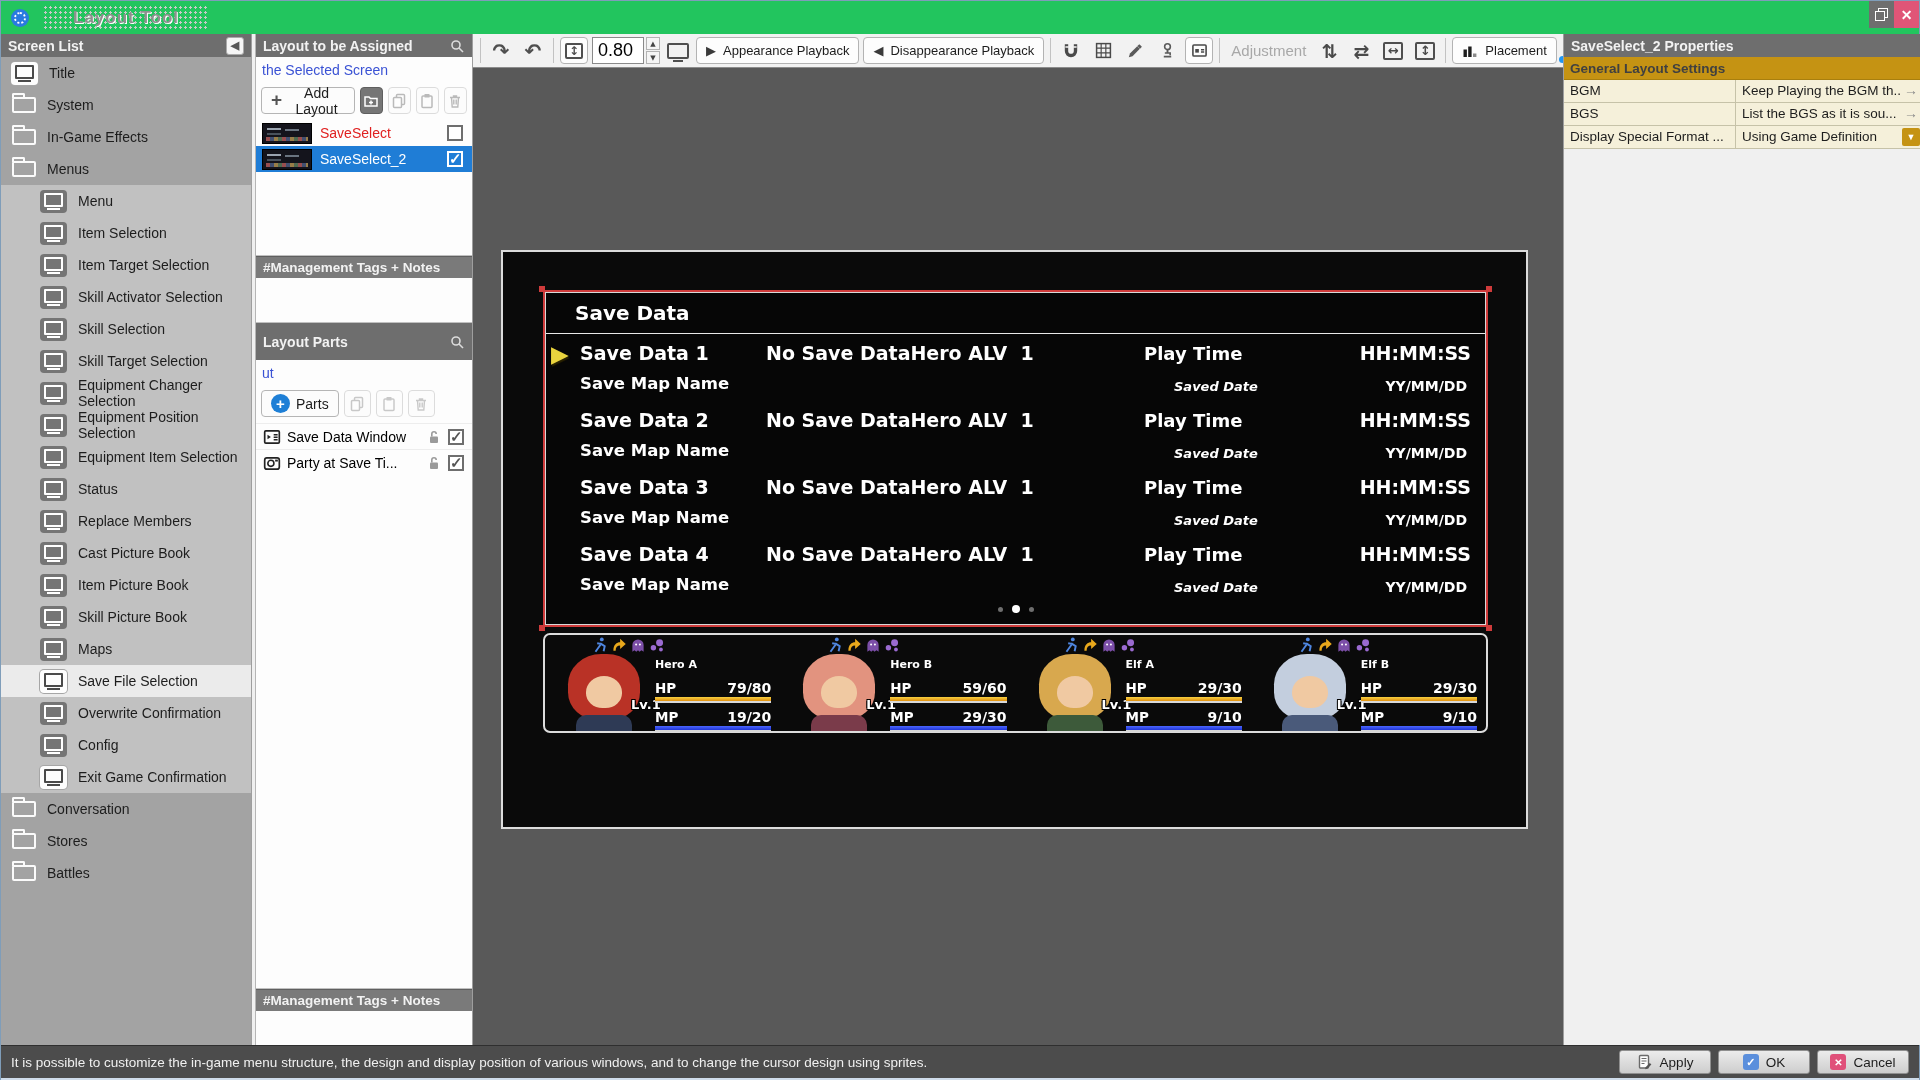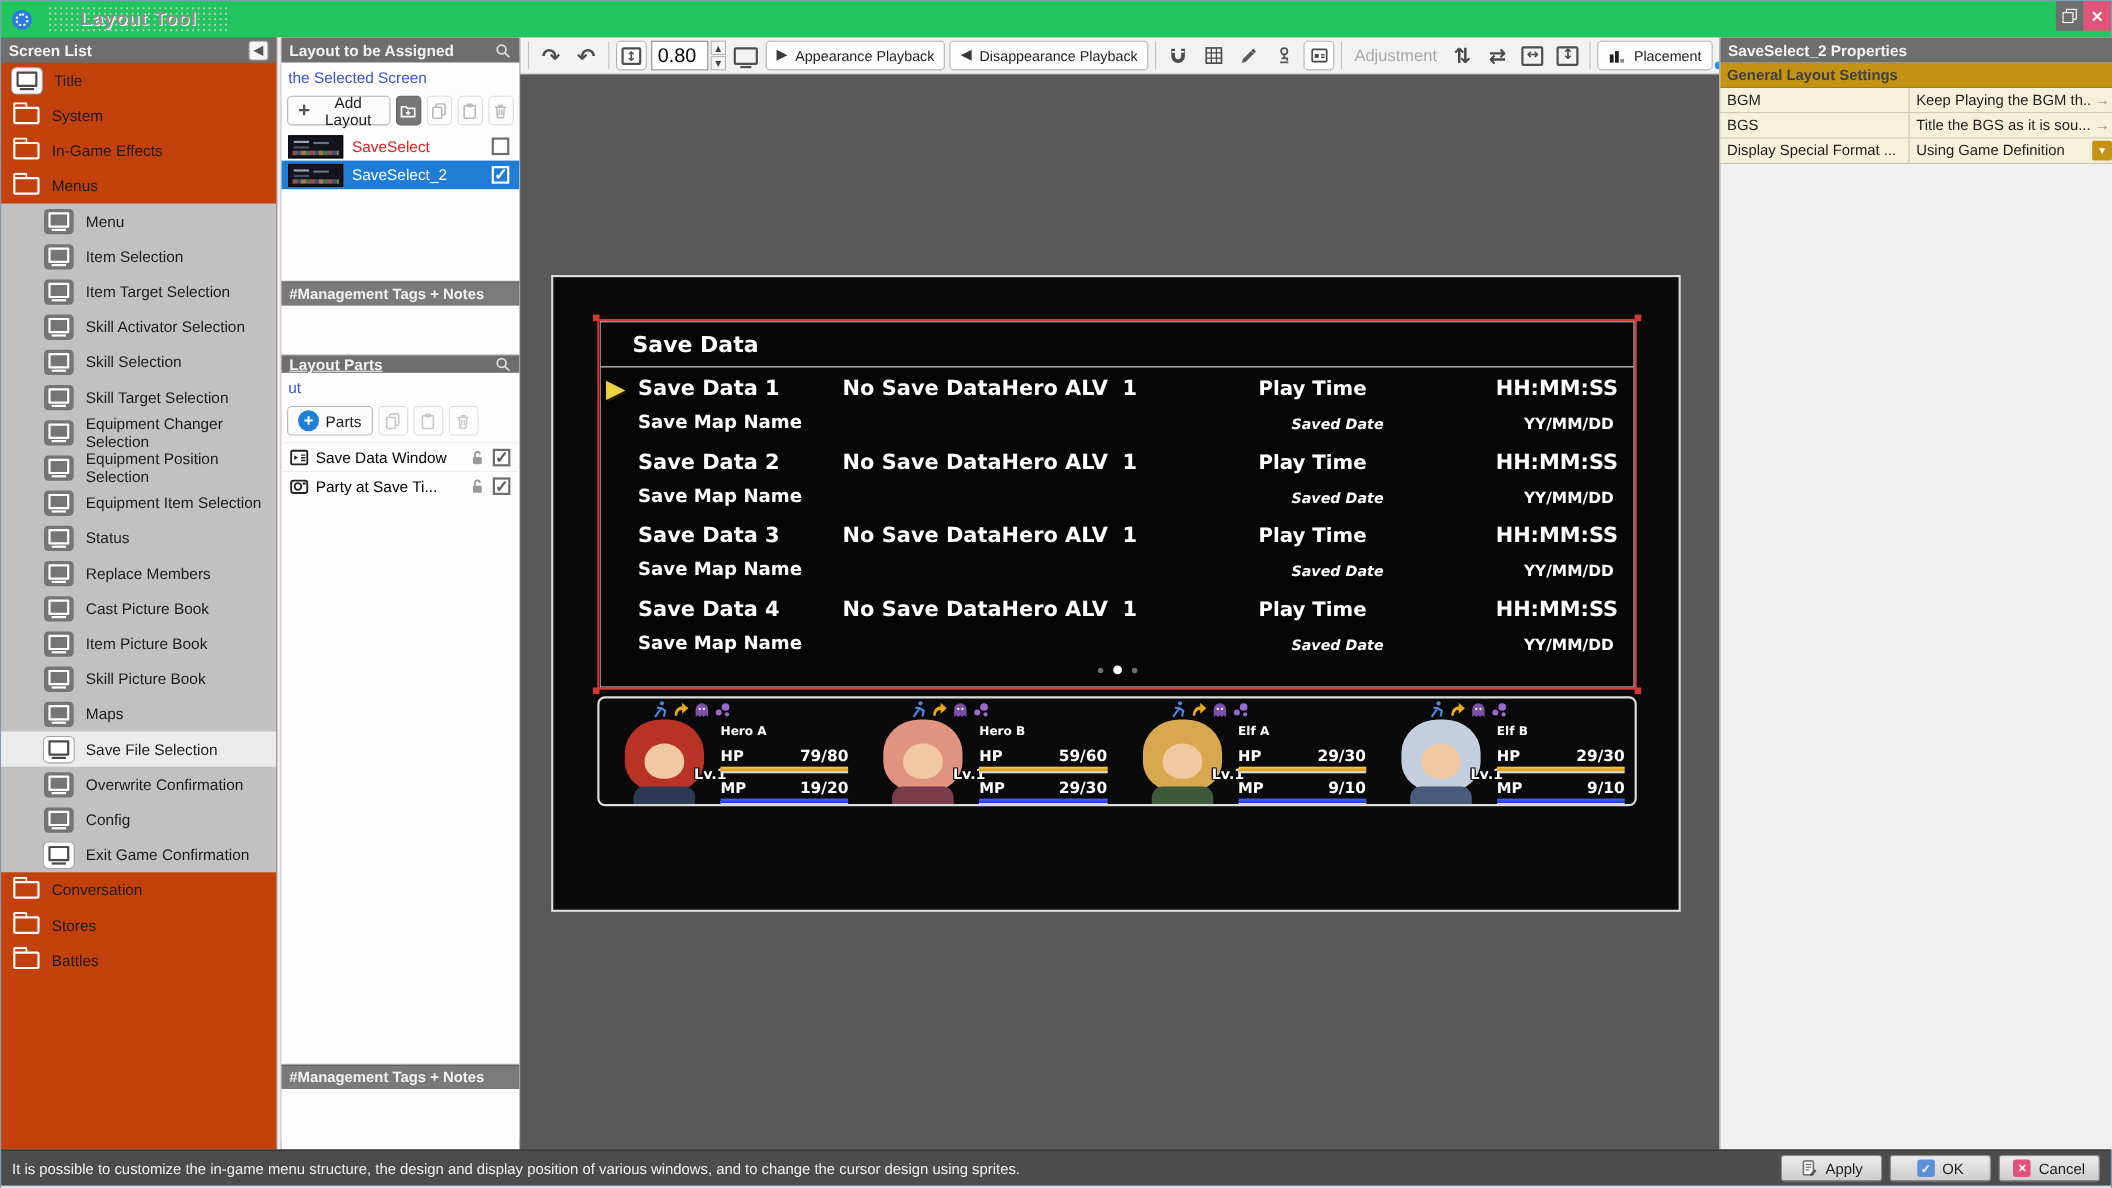--- a/index.html
+++ b/index.html
@@ -20,21 +20,21 @@
   .wbtn.close::before { content:"✕"; }
   .rsq { position:relative; width:13px; height:13px; }
   .rsq::before { content:""; position:absolute; right:0; top:0; width:8px; height:8px; border:1.5px solid #fff; }
   .rsq::after { content:""; position:absolute; left:0; bottom:0; width:8px; height:8px; border:1.5px solid #fff; background:#6e6e6e; }
 
   
   .phead { height:23px; background:#6e6e6e; color:#f2f2f2; font-weight:bold; font-size:14px; display:flex; align-items:center; padding:0 7px; }
   .phead .sp { flex:1; }
 
   
-  #left { position:absolute; left:0; top:33px; width:251px; height:1011px; background:#c2410c; border-right:1px solid #9e9e9e; }
+  #left { position:absolute; left:0; top:33px; width:251px; height:1011px; background:#a3a3a3; border-right:1px solid #9e9e9e; }
   .collapse-btn { width:18px; height:18px; background:#f5f5f5; border:1px solid #aaa; border-radius:3px; color:#555; font-size:11px; font-weight:bold; display:flex; align-items:center; justify-content:center; }
   .collapse-btn::before { content:"◀"; }
   .trow { height:32px; display:flex; align-items:center; gap:11px; padding-left:10px; font-size:14px; color:#1d1d1d; }
   .trow.lv1 { padding-left:39px; }
   .subgroup { background:#c1c1c1; }
   .trow.sel { background:#ebebeb; }
   .mi { width:27px; height:23px; border-radius:4px; background:#757575; position:relative; flex:none; }
   .mi::before { content:""; position:absolute; left:4px; top:3px; width:15px; height:10px; border:2px solid #fff; border-radius:1px; }
   .mi::after { content:""; position:absolute; left:7px; bottom:3px; width:13px; height:2px; background:#fff; }
   .mi.light { background:#fdfdfd; box-shadow:0 0 0 1px #a6a6a6; }
@@ -336,21 +336,21 @@
         <span class="ck"></span>
       </div>
       <div class="lrow selblue">
         <span class="thumb"></span>
         <span class="nm">SaveSelect_2</span>
         <span class="ck on wht"></span>
       </div>
     </div>
     <div class="mgmtbar">#Management Tags + Notes</div>
     <div class="mid-block" style="height:45px;"></div>
-    <div class="phead" style="height:16px;text-decoration:underline;">
+    <div class="phead" style="height:37px;">
       <span>Layout Parts</span>
         <span class="sp"></span>
       <svg width="16" height="16" viewBox="0 0 16 16">
           <circle cx="7" cy="7" r="4" fill="none" stroke="#dcdcdc" stroke-width="1.6"></circle>
           <path d="M10 10l4 4" stroke="#dcdcdc" stroke-width="1.6"></path>
         </svg>
     </div>
     <div class="mid-block" style="height:629px;">
       <div class="mlink">ut</div>
       <div class="btnrow">
@@ -731,21 +731,21 @@
 
   <div id="right">
     <div class="phead">SaveSelect_2 Properties</div>
     <div class="propsection">General Layout Settings</div>
     <div class="proprow">
       <div class="propl">BGM</div>
       <div class="propv"><span>Keep Playing the BGM th..</span><span class="exparrow"></span></div>
     </div>
     <div class="proprow">
       <div class="propl">BGS</div>
-      <div class="propv"><span>Title the BGS as it is sou...</span><span class="exparrow"></span></div>
+      <div class="propv"><span>List the BGS as it is sou...</span><span class="exparrow"></span></div>
     </div>
     <div class="proprow">
       <div class="propl">Display Special Format ...</div>
       <div class="propv"><span>Using Game Definition</span><span class="ddbtn"></span></div>
     </div>
   </div>
 
   <div class="statusbar">
     <span>It is possible to customize the in-game menu structure, the design and display position of various windows, and to change the cursor design using sprites.</span>
     <span class="sp"></span>

